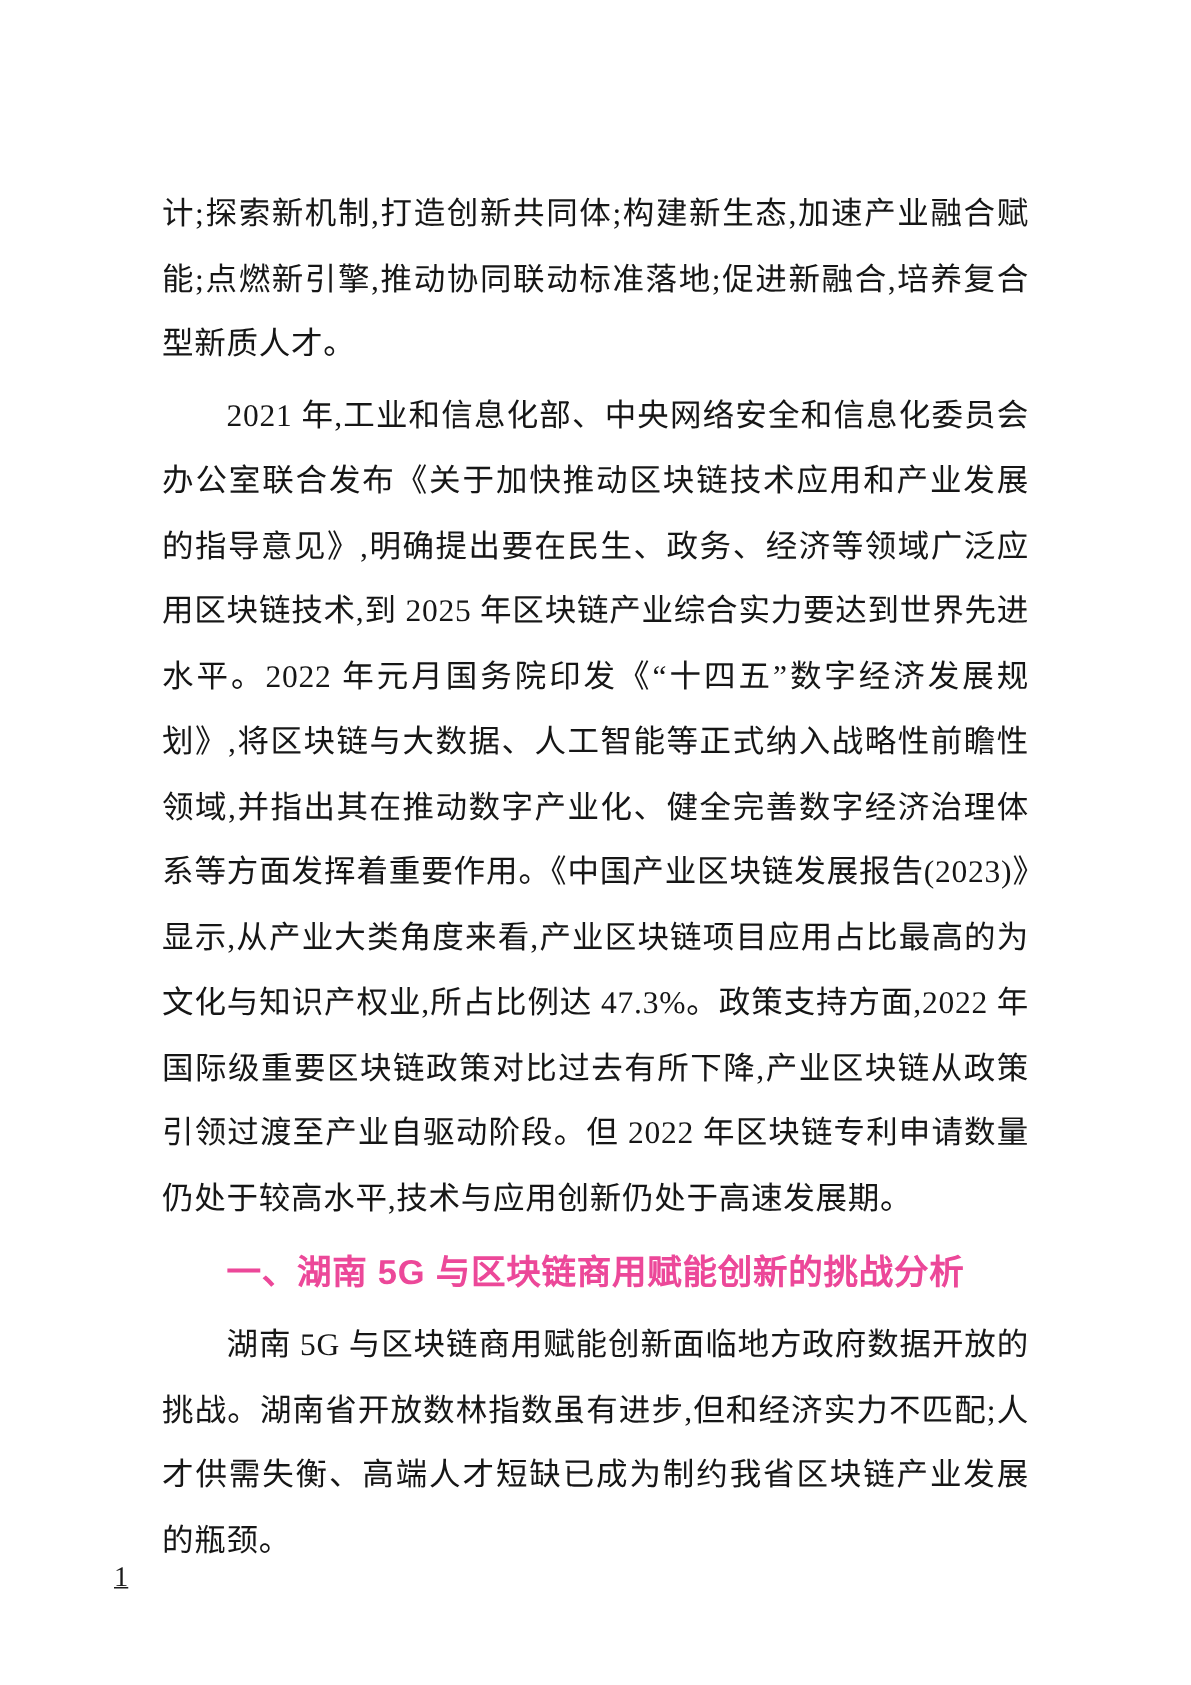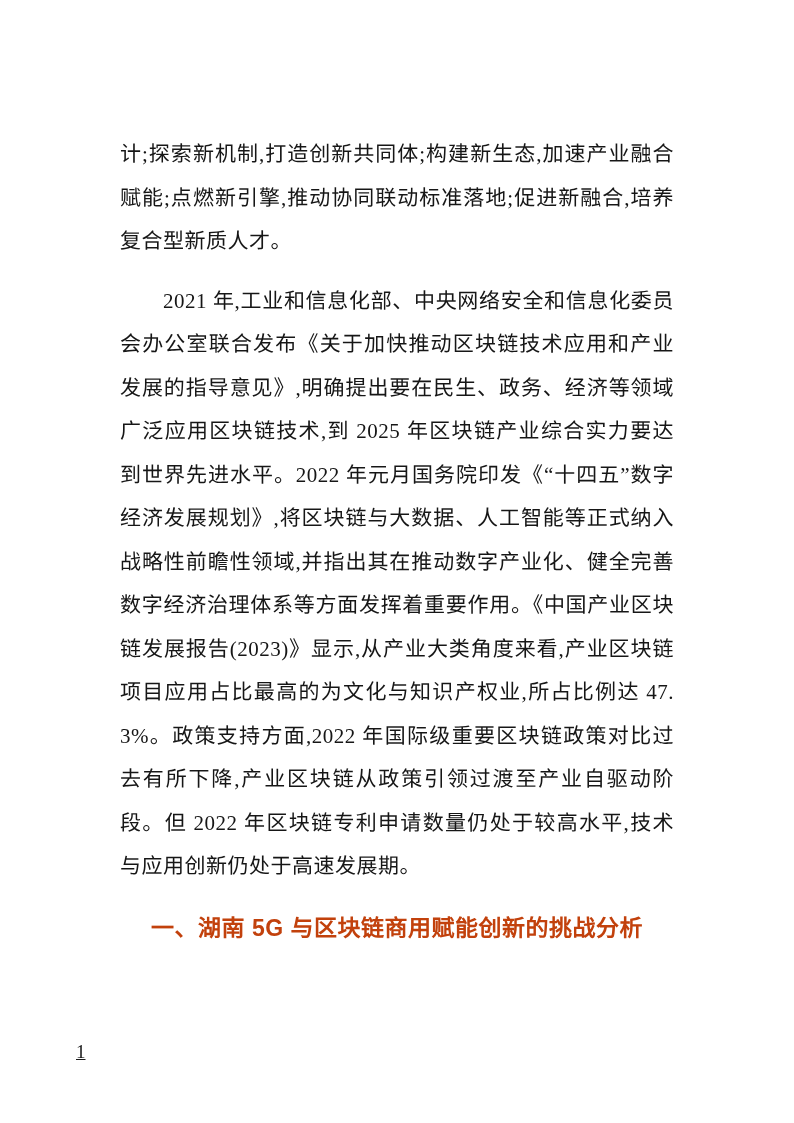--- a/index.html
+++ b/index.html
@@ -16,40 +16,40 @@
     font-family: "Liberation Serif", "DejaVu Serif", serif;
     color: #161616;
   }
   .content {
     position: absolute;
     left: 104px;
     top: 117px;
     width: 586px;
   }
   .body-para {
-    margin: 16px;
+    margin: 4px;
     font-size: 21px;
     line-height: 43.5px;
     text-align: justify;
     text-justify: inter-ideograph;
     letter-spacing: 0.5px;
     word-break: break-all;
   }
   .body-para.indent {
     text-indent: 43px;
     font-family: Liberation Serif, serif;
   }
   .section-heading {
     margin: 0;
     font-family: "Liberation Sans", "DejaVu Sans", sans-serif;
     font-weight: bold;
     font-size: 23px;
     line-height: 46px;
     text-align: center;
-    color: #c2410c;
+    color: #ec4899;
     letter-spacing: 0.5px;
   }
   .footer {
     position: absolute;
     left: 76px;
     top: 1038px;
   }
   .page-number {
     font-size: 19px;
     line-height: 28px;
@@ -59,17 +59,18 @@
   }
 </style>
 </head>
 <body>
 
 <div class="page">
   <div class="content">
     <p class="body-para">计;探索新机制,打造创新共同体;构建新生态,加速产业融合赋能;点燃新引擎,推动协同联动标准落地;促进新融合,培养复合型新质人才。</p>
     <p class="body-para indent">2021 年,工业和信息化部、中央网络安全和信息化委员会办公室联合发布《关于加快推动区块链技术应用和产业发展的指导意见》,明确提出要在民生、政务、经济等领域广泛应用区块链技术,到 2025 年区块链产业综合实力要达到世界先进水平。2022 年元月国务院印发《“十四五”数字经济发展规划》,将区块链与大数据、人工智能等正式纳入战略性前瞻性领域,并指出其在推动数字产业化、健全完善数字经济治理体系等方面发挥着重要作用。《中国产业区块链发展报告(2023)》显示,从产业大类角度来看,产业区块链项目应用占比最高的为文化与知识产权业,所占比例达 47.3%。政策支持方面,2022 年国际级重要区块链政策对比过去有所下降,产业区块链从政策引领过渡至产业自驱动阶段。但 2022 年区块链专利申请数量仍处于较高水平,技术与应用创新仍处于高速发展期。</p>
     <h2 class="section-heading">一、湖南 5G 与区块链商用赋能创新的挑战分析</h2>
+    <p class="body-para indent">湖南 5G 与区块链商用赋能创新面临地方政府数据开放的挑战。湖南省开放数林指数虽有进步,但和经济实力不匹配;人才供需失衡、高端人才短缺已成为制约我省区块链产业发展的瓶颈。</p>
   </div>
   <div class="footer">
     <span class="page-number">1</span>
   </div>
 </div>
 
 </body></html>

